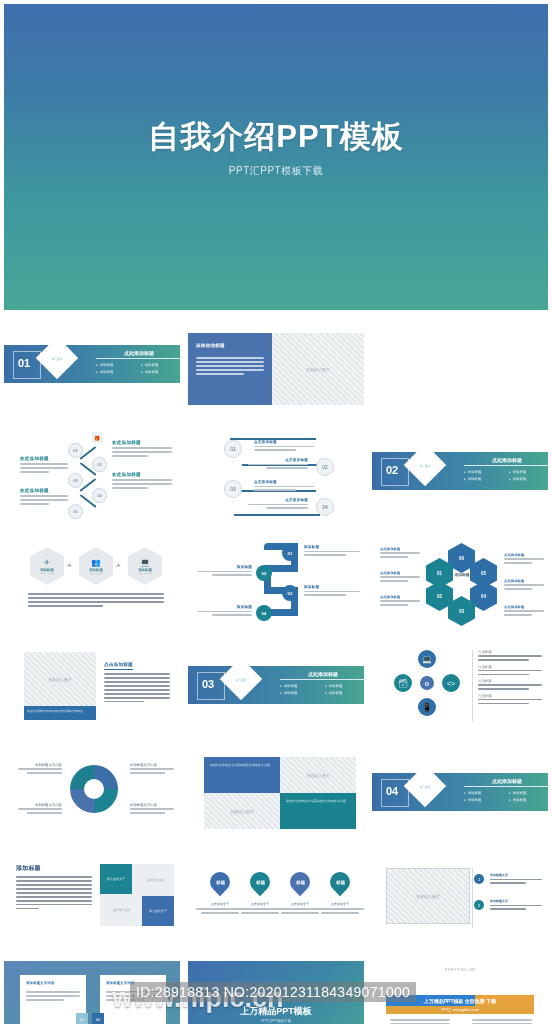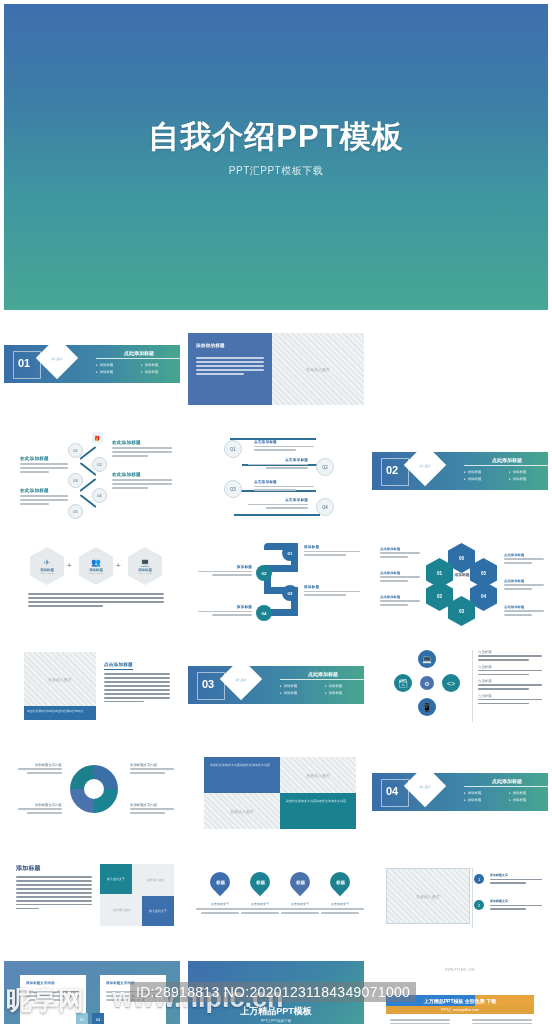--- a/index.html
+++ b/index.html
@@ -760,17 +760,16 @@
             </div>
           <div class="lines" style="left:100px;top:58px;width:60px;position:absolute;">
               <div class="ln"></div>
               <div class="ln"></div>
             </div>
         </div>
       </div>
     </div>
   </div>
 
-  <div class="wm-cn">昵享网</div>
   <div class="wm" style="left:112px;">www.nipic.cn</div>
   <div class="idbar">ID:28918813 NO:20201231184349071000</div>
 
 </div>
 
 </body></html>

